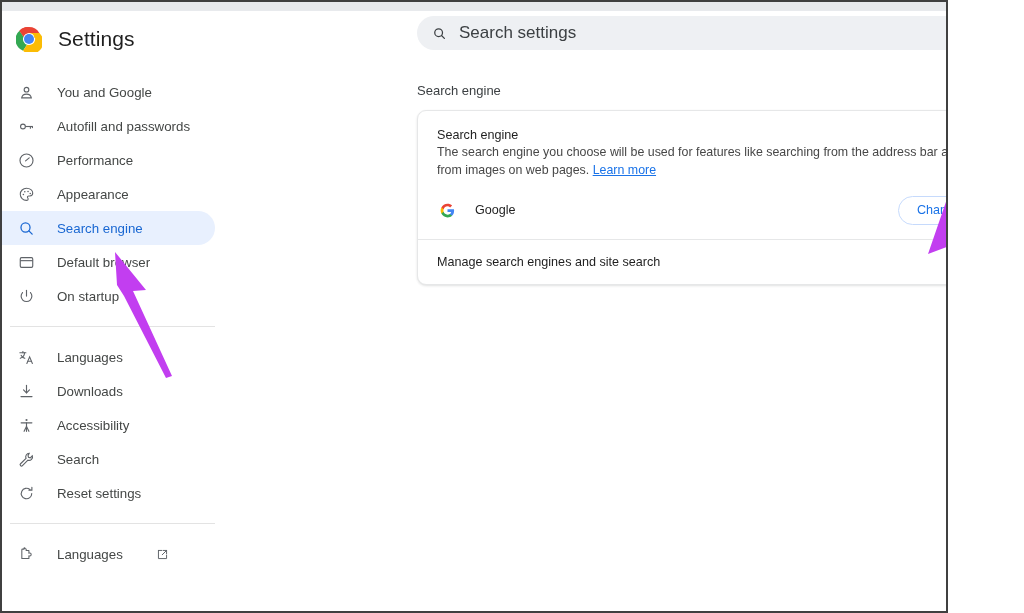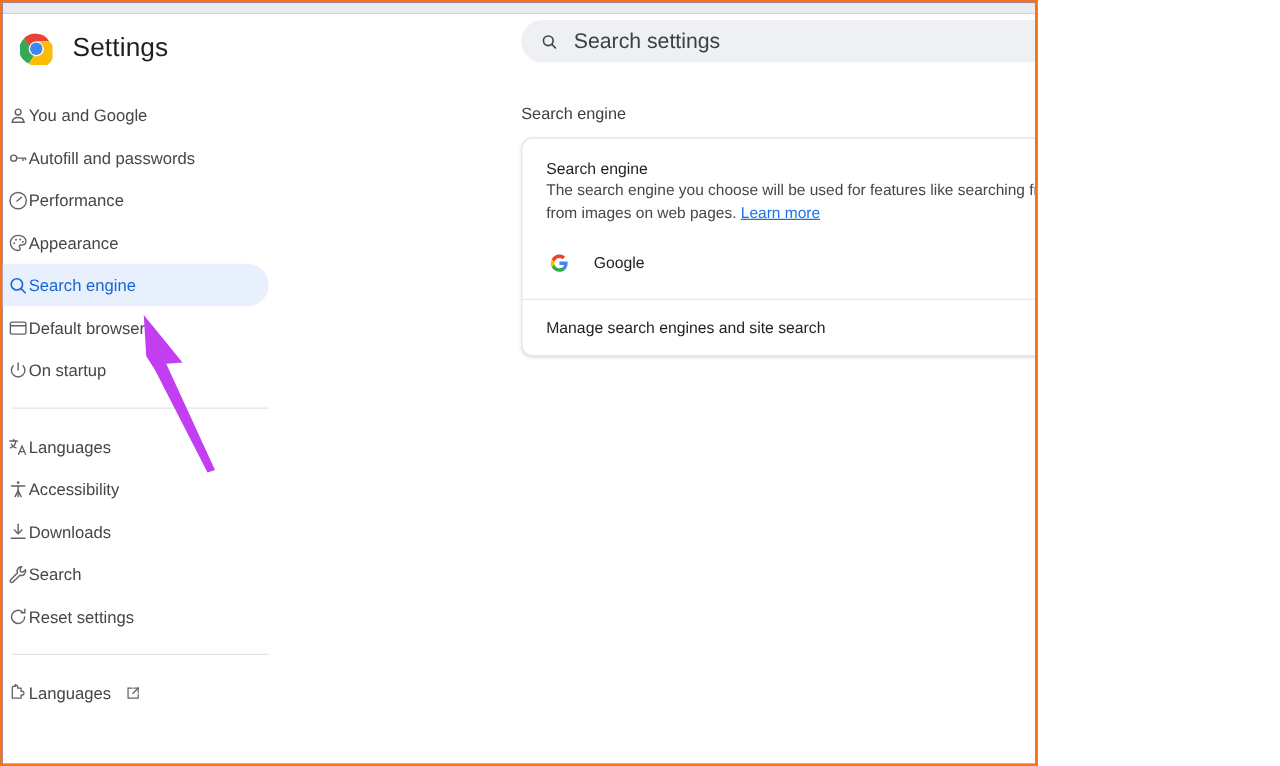--- a/index.html
+++ b/index.html
@@ -4,23 +4,23 @@
 <style>
   * { box-sizing: border-box; margin: 0; padding: 0; }
   html, body {
     width: 1024px; height: 613px;
     font-family: "Liberation Sans", sans-serif;
     background: #ffffff;
     overflow: hidden;
   }
   #screenshot {
     position: relative;
-    width: 830px; height: 613px;
-    background: #1d4ed8;
-    border: 2px solid #f97316;
+    width: 948px; height: 613px;
+    background: #ef4444;
+    border: 2px solid #404040;
     overflow: hidden;
   }
   
   .top-strip {
     position: absolute; left: 0; top: 0; width: 1020px; height: 9px;
     background: #e8eaed;
   }
 
   
   .sidebar {
@@ -40,21 +40,22 @@
     font-size: 21px;
     color: #1f1f1f;
     letter-spacing: .1px;
   }
   .nav { margin-top: 12px; }
   .nav-item {
     position: relative;
     display: flex; align-items: center;
     height: 34px;
     margin: 0 9px 0 0;
-    padding-left: 4px;
+    padding-left: 16px;
+    gap: 22px;
     border-radius: 0 17px 17px 0;
     color: #444746;
     font-size: 13.3px;
     cursor: pointer;
     white-space: nowrap;
   }
   .nav-item .ico {
     width: 17px; height: 17px; flex: 0 0 17px;
     display: flex; align-items: center; justify-content: center;
     color: #5f6368;
@@ -264,39 +265,39 @@
             <path d="M12.5 20.4l3.9-9.4 3.9 9.4"></path>
               <path d="M13.8 17.4h5.2"></path>
           </svg>
         </span>
         <span>Languages</span>
       </div>
 
       <div class="nav-item">
         <span class="ico">
           <svg viewBox="0 0 24 24" width="17" height="17" fill="none" stroke="currentColor" stroke-width="1.6" stroke-linecap="round">
+            <path d="M12 3.4v10.2"></path>
+              <path d="M7.8 9.8L12 14l4.2-4.2"></path>
+              <path d="M4.2 19.2h15.6"></path>
+          </svg>
+        </span>
+        <span>Downloads</span>
+      </div>
+
+      <div class="nav-item">
+        <span class="ico">
+          <svg viewBox="0 0 24 24" width="17" height="17" fill="none" stroke="currentColor" stroke-width="1.6" stroke-linecap="round">
             <circle cx="12" cy="4.3" r="1.5" fill="currentColor" stroke="none"></circle>
             <path d="M4.4 8.2h15.2"></path>
               <path d="M12 8.2v12"></path>
               <path d="M12 13.4l-3.4 6.8"></path>
               <path d="M12 13.4l3.4 6.8"></path>
           </svg>
         </span>
         <span>Accessibility</span>
-      </div>
-
-      <div class="nav-item">
-        <span class="ico">
-          <svg viewBox="0 0 24 24" width="17" height="17" fill="none" stroke="currentColor" stroke-width="1.6" stroke-linecap="round">
-            <path d="M12 3.4v10.2"></path>
-              <path d="M7.8 9.8L12 14l4.2-4.2"></path>
-              <path d="M4.2 19.2h15.6"></path>
-          </svg>
-        </span>
-        <span>Downloads</span>
       </div>
 
       <div class="nav-item">
         <span class="ico">
           <svg viewBox="0 0 24 24" width="17" height="17" fill="none" stroke="currentColor" stroke-width="1.6" stroke-linecap="round">
             <path d="M15.8 3.4a4.9 4.9 0 0 0-4.5 6.9L3.6 18a1.9 1.9 0 1 0 2.7 2.7l7.7-7.7a4.9 4.9 0 0 0 6.2-6.3l-2.9 2.9-2.5-.6-.6-2.5z"></path>
           </svg>
         </span>
         <span>Search</span>
       </div>

